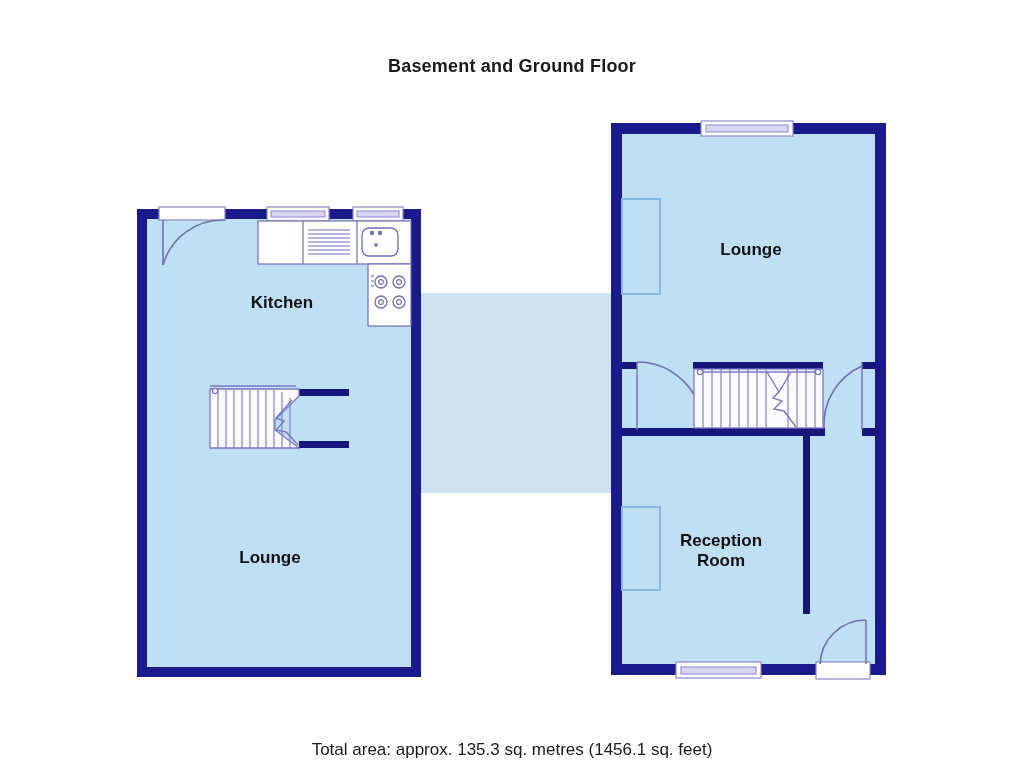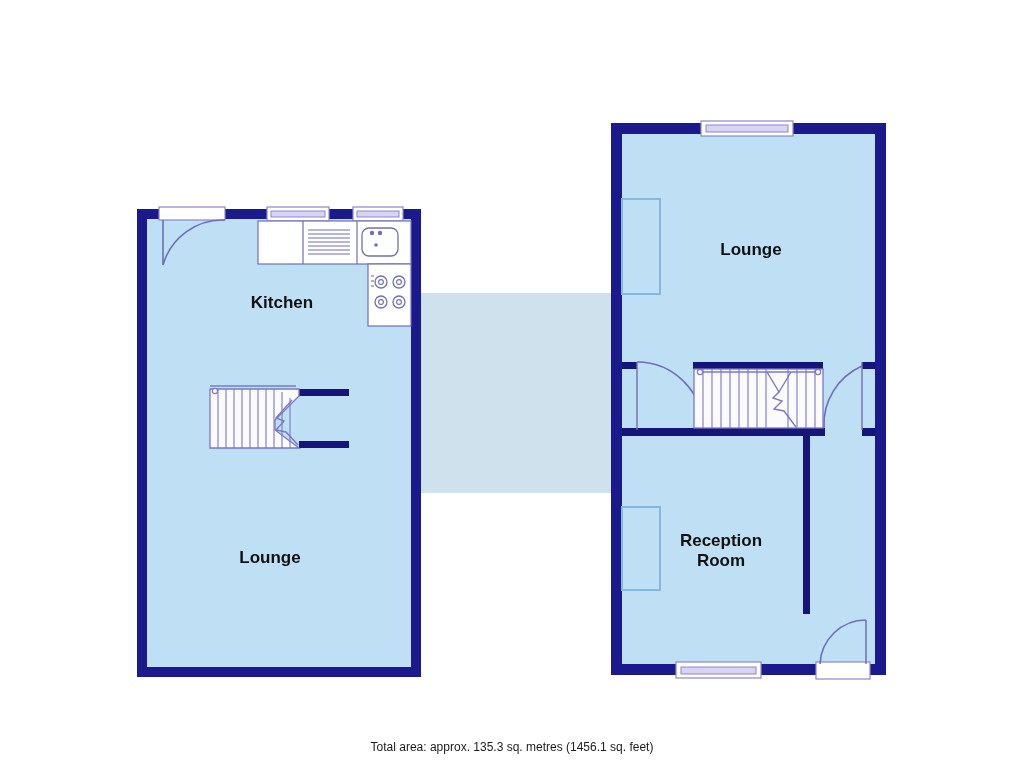--- a/index.html
+++ b/index.html
@@ -31,21 +31,21 @@
     font-weight: bold;
     color: #1b1b1b;
     letter-spacing: .2px;
   }
   .footer {
     position: absolute;
     left: 0;
     top: 740px;
     width: 1024px;
     text-align: center;
-    font-size: 12px;
+    font-size: 17px;
     color: #1b1b1b;
   }
   svg.floorplan {
     position: absolute;
     left: 0; top: 0;
     width: 1024px;
     height: 768px;
   }
   .room-label {
     font-family: "Liberation Sans", sans-serif;
@@ -53,20 +53,21 @@
     font-weight: bold;
     fill: #111111;
     text-anchor: middle;
   }
 </style>
 </head>
 <body>
 
 <div id="plan-root">
 
+  <div class="title">Basement and Ground Floor</div>
 
   <svg class="floorplan" viewBox="0 0 1024 768">
 
     <defs>
       <clipPath id="clipLeft">
         <rect x="146" y="218" width="266" height="450"></rect>
       </clipPath>
       <clipPath id="clipRight">
         <rect x="620" y="130" width="265" height="545"></rect>
       </clipPath>

